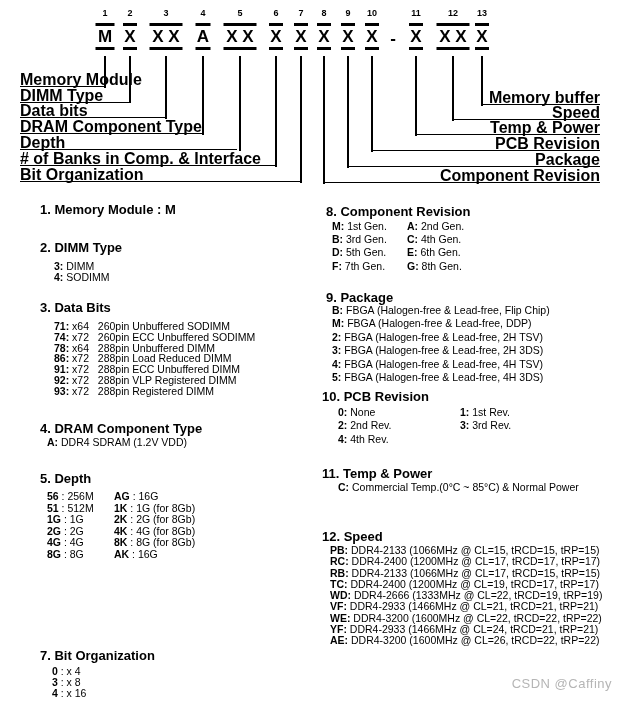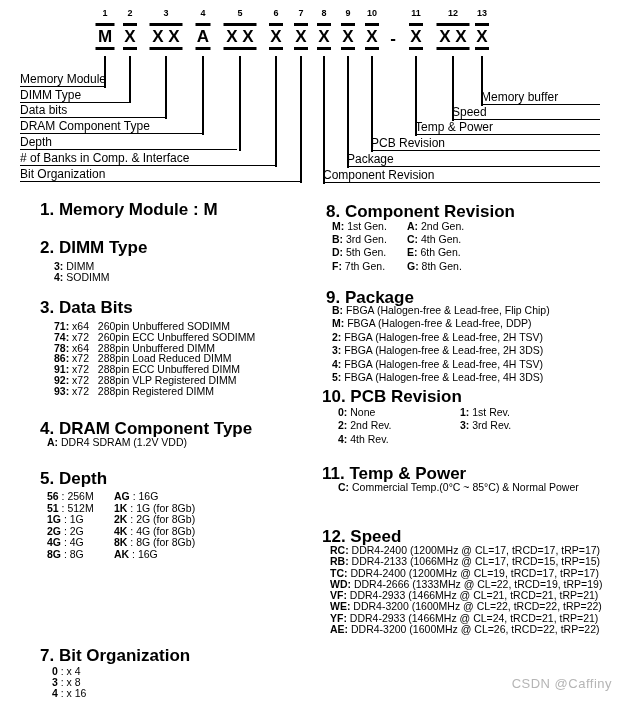--- a/index.html
+++ b/index.html
@@ -8,27 +8,27 @@
 
   
   .pn-group { position:absolute; top:8px; transform:translateX(-50%); text-align:center; }
   .pn-num { font-size:9px; font-weight:700; line-height:10px; margin-bottom:5px; }
   .pn-letters { font-size:17px; font-weight:700; line-height:19px; white-space:pre;
                 border-top:3px solid #000; border-bottom:3px solid #000; padding:1px 0; }
   .pn-dash { position:absolute; top:29px; font-size:17px; font-weight:700; width:12px; text-align:center; }
 
   .conn { position:absolute; top:56px; width:1.5px; background:#000; }
 
-  .lbl { position:absolute; font-size:12px; font-weight:400; height:13px; line-height:13px;
+  .lbl { position:absolute; font-size:16px; font-weight:700; height:13px; line-height:13px;
          border-bottom:1.5px solid #000; white-space:nowrap; }
-  .lbl-right { text-align:left; }
+  .lbl-right { text-align:right; }
 
   
   .sec { position:absolute; font-size:10.5px; }
-  .sec-h { font-weight:700; font-size:17px; line-height:12px; white-space:pre; }
+  .sec-h { font-weight:700; font-size:13px; line-height:12px; white-space:pre; }
   .items { }
   .item { white-space:pre; font-size:10.5px; }
   .item b { font-weight:700; }
   .cols { display:flex; }
 
   .watermark { position:absolute; top:676px; right:6px; font-size:13px; color:#b5b5b5;
                letter-spacing:0.5px; }
 </style>
 </head>
 <body>
@@ -243,20 +243,21 @@
     <div class="items" style="margin:2px 0 0 16px;line-height:11px">
 
     <div class="item"><b>C:</b><span> Commercial Temp.(0°C ~ 85°C) &amp; Normal Power</span></div>
       </div>
   </div>
 
   <div class="sec" style="left:322px;top:531px">
     <div class="sec-h">12. Speed</div>
     <div class="items" style="margin:2px 0 0 8px;line-height:11.3px">
 
+    <div class="item"><b>PB:</b><span> DDR4-2133 (1066MHz @ CL=15, tRCD=15, tRP=15)</span></div>
         <div class="item"><b>RC:</b><span> DDR4-2400 (1200MHz @ CL=17, tRCD=17, tRP=17)</span></div>
         <div class="item"><b>RB:</b><span> DDR4-2133 (1066MHz @ CL=17, tRCD=15, tRP=15)</span></div>
         <div class="item"><b>TC:</b><span> DDR4-2400 (1200MHz @ CL=19, tRCD=17, tRP=17)</span></div>
         <div class="item"><b>WD:</b><span> DDR4-2666 (1333MHz @ CL=22, tRCD=19, tRP=19)</span></div>
         <div class="item"><b>VF:</b><span> DDR4-2933 (1466MHz @ CL=21, tRCD=21, tRP=21)</span></div>
         <div class="item"><b>WE:</b><span> DDR4-3200 (1600MHz @ CL=22, tRCD=22, tRP=22)</span></div>
         <div class="item"><b>YF:</b><span> DDR4-2933 (1466MHz @ CL=24, tRCD=21, tRP=21)</span></div>
         <div class="item"><b>AE:</b><span> DDR4-3200 (1600MHz @ CL=26, tRCD=22, tRP=22)</span></div>
       </div>
   </div>

